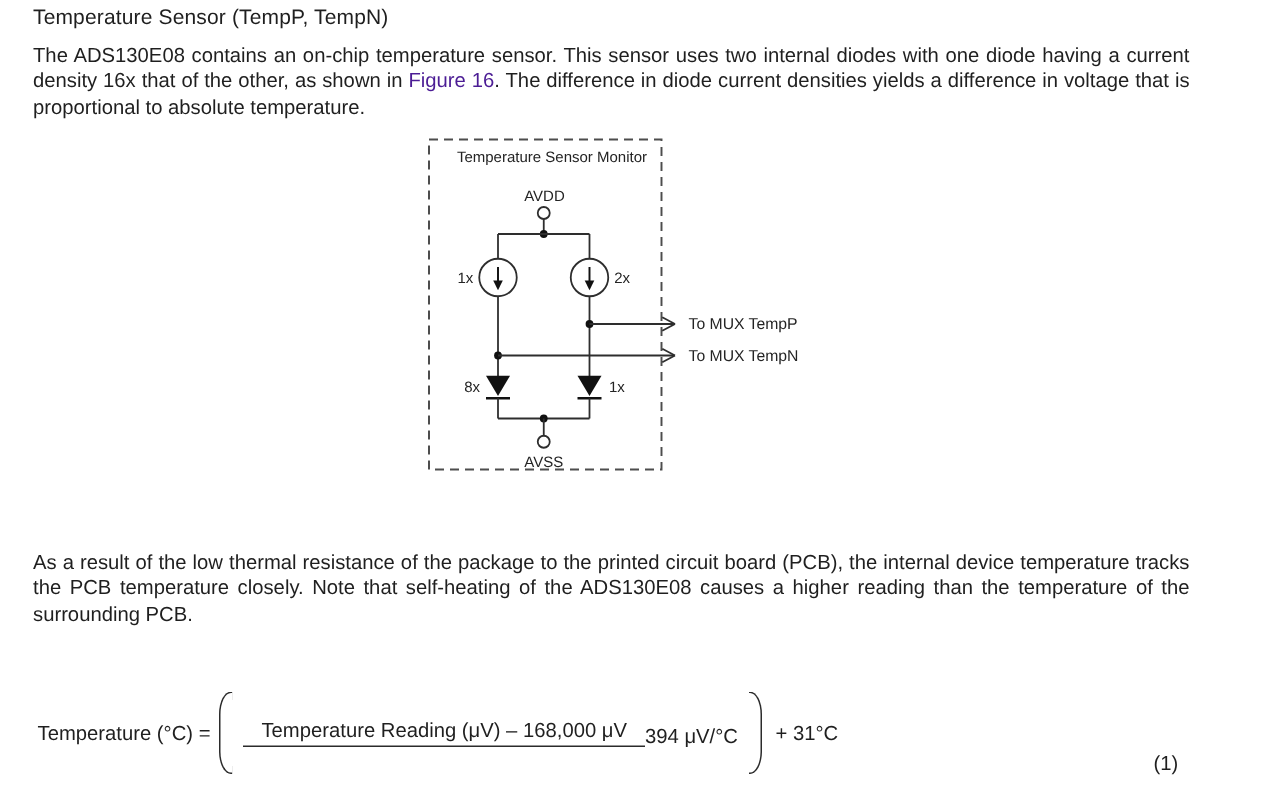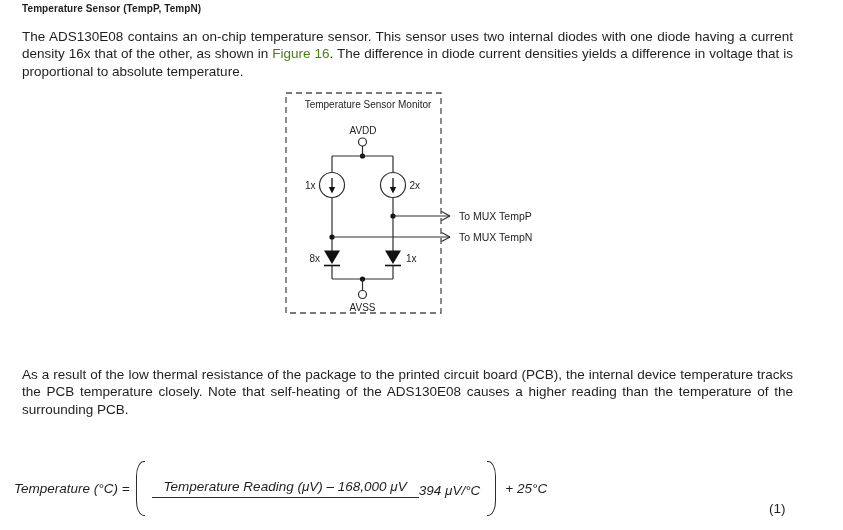--- a/index.html
+++ b/index.html
@@ -3,43 +3,43 @@
 <meta charset="utf-8">
 <style>
   * { margin:0; padding:0; box-sizing:border-box; }
   html,body { background:#ffffff; }
   .page {
     position:relative; width:843px; height:530px; background:#ffffff;
     font-family:"Liberation Sans", sans-serif; color:#1f1f1f; overflow:hidden;
   }
   .heading {
     position:absolute; left:22px; top:3px;
-    font-size:10px; font-weight:bold; letter-spacing:0.1px;
+    font-size:14px; font-weight:normal; letter-spacing:0.1px;
   }
   .para {
     position:absolute; left:22px; width:771px;
     font-size:13.5px; line-height:17.3px; text-align:justify;
   }
   .para-1 { top:28px; }
   .para-2 { top:366px; }
   .para-3 { top:428px; }
-  a.doclink { color:#4d7c0f; text-decoration:none; cursor:pointer; }
+  a.doclink { color:#4c1d95; text-decoration:none; cursor:pointer; }
   .figure-caption {
     position:absolute; left:0; right:0; top:327px; text-align:center;
     font-size:13.5px; font-weight:bold;
   }
   .caption-title { margin-left:9px; }
   svg.diagram { position:absolute; left:283px; top:91px; }
   svg.diagram text {
     font-family:"Liberation Sans", sans-serif; fill:#242424; font-size:10px;
   }
   svg.diagram text.outlabel { font-size:10.5px; }
   .equation {
-    position:absolute; left:14px; top:461px;
-    display:flex; align-items:center; font-size:13.5px;font-style:italic;
+    position:absolute; left:25px; top:461px;
+    display:flex; align-items:center; font-size:13.5px;
   }
   .eq-lhs { margin-right:6px; }
   .bracket { display:inline-block; width:9px; height:55px; }
   .bracket-left {
     border:1.5px solid #2b2b2b; border-right:none;
     border-radius:8px 0 0 8px / 15px 0 0 15px; margin-right:7px;
   }
   .bracket-right {
     border:1.5px solid #2b2b2b; border-left:none;
     border-radius:0 8px 8px 0 / 0 15px 15px 0; margin-left:7px; margin-right:9px;
@@ -117,18 +117,18 @@
 
 
   <div class="equation">
     <span class="eq-lhs">Temperature (°C) =</span>
     <span class="bracket bracket-left"></span>
     <span class="frac">
       <span class="frac-num">Temperature Reading (μV) – 168,000 μV</span>
       <span class="frac-den">394 μV/°C</span>
     </span>
     <span class="bracket bracket-right"></span>
-    <span>+ 25°C</span>
+    <span>+ 31°C</span>
   </div>
 
   <div class="eq-number">(1)</div>
 
 </div>
 
 </body></html>

